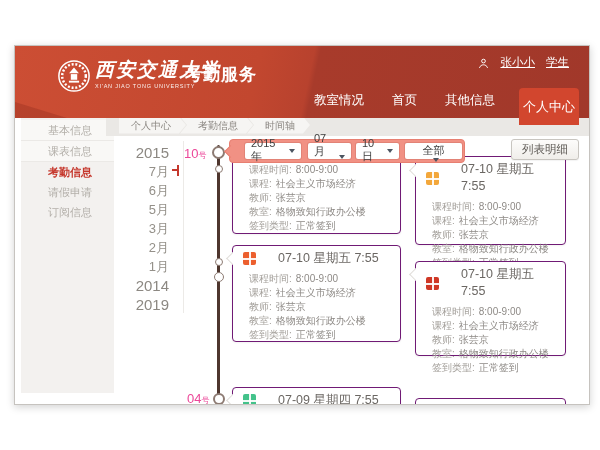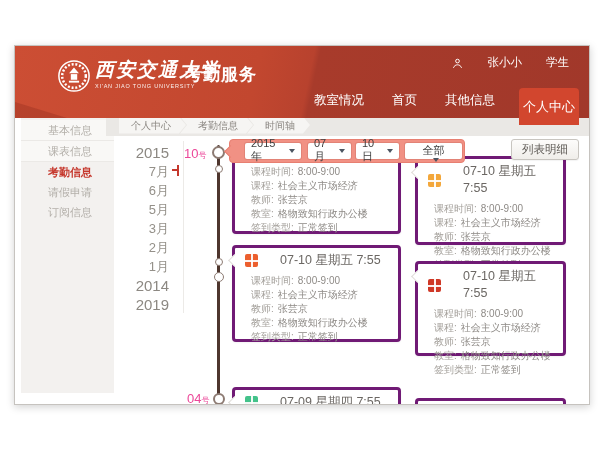--- a/index.html
+++ b/index.html
@@ -11,21 +11,21 @@
   .hdr-band{position:absolute;left:0;top:0;width:100%;height:72px;z-index:4;
     background:linear-gradient(102deg,#cc4e34 0%,#c2472f 42%,#b8422e 51%,#a83b2b 52%,#a1382a 100%);}
   .hdr-wedge{position:absolute;left:0;bottom:0;width:0;height:0;
     border-bottom:16px solid rgba(130,35,24,.28);border-right:52px solid transparent;}
   .logo-badge{position:absolute;left:42px;top:13px;}
   .brand{position:absolute;left:80px;top:11px;color:#fff;}
   .brand-cn{font-family:"DejaVu Serif","Liberation Serif",serif;font-style:italic;font-weight:bold;
             font-size:19px;line-height:24px;letter-spacing:2px;}
   .brand-en{font-size:5.5px;letter-spacing:.8px;opacity:.92;margin-top:2px;}
   .app-title{position:absolute;left:170px;top:17px;color:#fff;font-size:17px;font-weight:bold;letter-spacing:1px;}
-  .user{position:absolute;right:20px;top:9px;display:flex;align-items:flex-end;gap:21px;color:#fff;font-size:11.5px;}
+  .user{position:absolute;right:20px;top:9px;display:flex;align-items:flex-end;gap:8px;color:#fff;font-size:11.5px;text-decoration:underline;}
   .user span{margin-left:3px;}
   .mainnav{position:absolute;right:10px;bottom:-7px;display:flex;align-items:flex-end;z-index:5;}
   .navlink{color:#fff;font-size:12.5px;padding:0 14px 16px;cursor:pointer;white-space:nowrap;}
   .navtab{width:60px;height:37px;margin-left:10px;background:#d2462e;border-radius:4px 4px 0 0;
           display:flex;align-items:center;justify-content:center;color:#fff;font-size:13px;cursor:pointer;white-space:nowrap;}
   
   .crumbbar{position:absolute;left:91px;right:0;top:68px;height:22px;background:#eae8e5;
             display:flex;align-items:center;padding-left:13px;box-sizing:border-box;z-index:3;}
   .crumb{height:17px;line-height:17px;font-size:10px;color:#8b8782;background:#f6f5f3;
          padding:0 15px 0 12px;margin-right:-6px;cursor:pointer;
@@ -59,29 +59,29 @@
   .n4{left:199px;top:226px;width:10px;height:10px;border-width:1.5px;}
   .n5{left:198px;top:347px;width:12px;height:12px;}
   
   .filterbar{position:absolute;left:214px;top:93px;width:234px;height:22px;background:#f19184;
              border:1px solid #e77f71;border-radius:4px;z-index:6;}
   .filterbar .fb-arrow{position:absolute;left:-4px;top:7px;width:8px;height:8px;background:#f19184;
              border-left:1px solid #e77f71;border-bottom:1px solid #e77f71;transform:rotate(45deg);}
   .sel{position:absolute;top:2.5px;height:16px;background:#fff;border-radius:2px;
        box-shadow:0 0 0 1px rgba(120,30,20,.12);display:flex;align-items:center;
        justify-content:space-between;padding:0 6px;box-sizing:border-box;font-size:11px;color:#3f3f3f;cursor:pointer;}
-  .s1{left:15px;width:56px;} .s2{left:78px;width:43px;} .s3{left:126px;width:43px;} .s4{left:175px;width:57px;flex-direction:column;}
+  .s1{left:15px;width:56px;} .s2{left:78px;width:43px;align-items:flex-end;} .s3{left:126px;width:43px;} .s4{left:175px;width:57px;flex-direction:column;}
   .caret{width:0;height:0;border-left:3.5px solid transparent;border-right:3.5px solid transparent;
          border-top:4.5px solid #4c5561;margin-left:4px;}
   .listbtn{position:absolute;left:496px;top:93px;width:68px;height:21px;z-index:6;cursor:pointer;
            background:linear-gradient(#fdfcfb,#f0eeea);border:1px solid #c8c5c0;border-radius:3px;
            box-sizing:border-box;display:flex;align-items:center;justify-content:center;
            font-size:11.5px;color:#5d5954;box-shadow:0 1px 1px rgba(0,0,0,.05);}
   
-  .card{position:absolute;background:#fff;border:3px solid #701a75;border-radius:4px;
+  .card{position:absolute;background:#fff;border:1px solid #701a75;border-radius:4px;
         box-shadow:0 1px 2px rgba(0,0,0,.05);box-sizing:border-box;z-index:2;}
   .chdr{display:flex;align-items:center;gap:22px;padding:4px 10px 2px;font-size:12.5px;color:#6b6763;line-height:17px;}
   .badge{width:13px;height:13px;border-radius:2px;flex:none;background-color:#ccc;
     background-image:linear-gradient(to right,transparent 44%,rgba(255,255,255,.92) 44%,rgba(255,255,255,.92) 58%,transparent 58%),
                      linear-gradient(to bottom,transparent 44%,rgba(255,255,255,.92) 44%,rgba(255,255,255,.92) 58%,transparent 58%);}
   .cfields{padding:3px 10px 7px 16px;}
   .frow{font-size:10px;line-height:14px;white-space:nowrap;overflow:hidden;}
   .frow .lab{color:#a5a19c;margin-right:4px;}
   .frow .val{color:#8e8a86;}
   .carrow{position:absolute;left:-5px;width:8px;height:8px;background:#fff;

